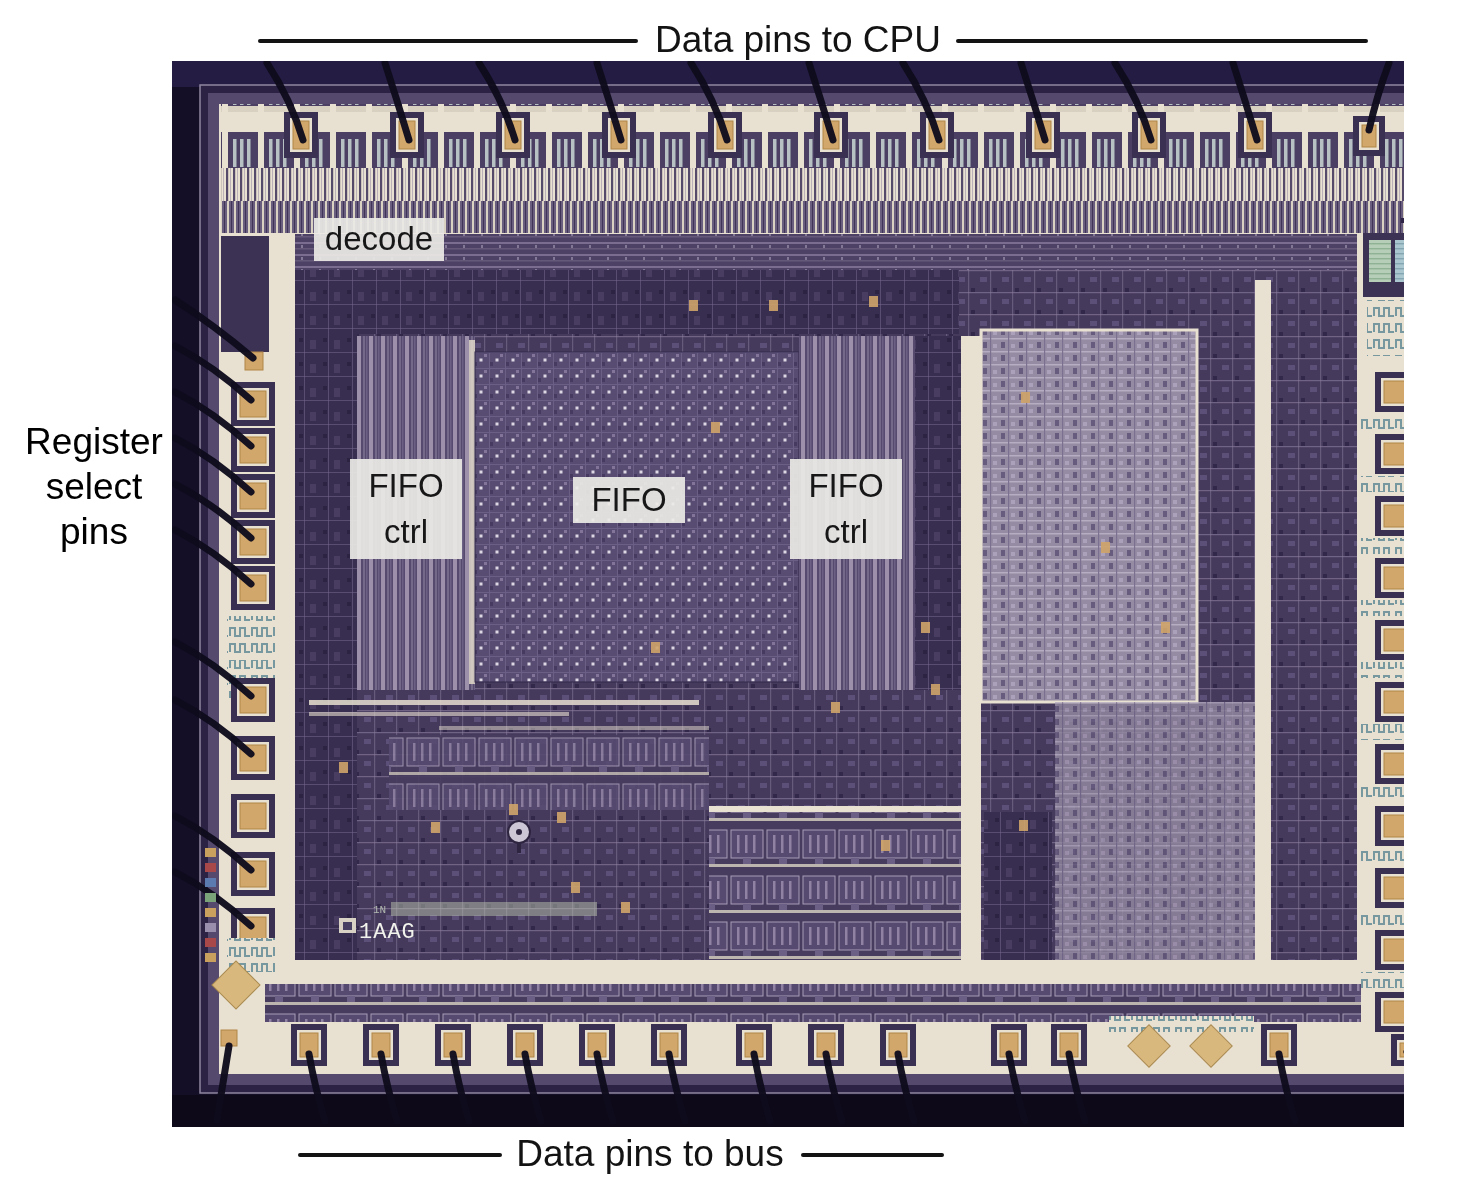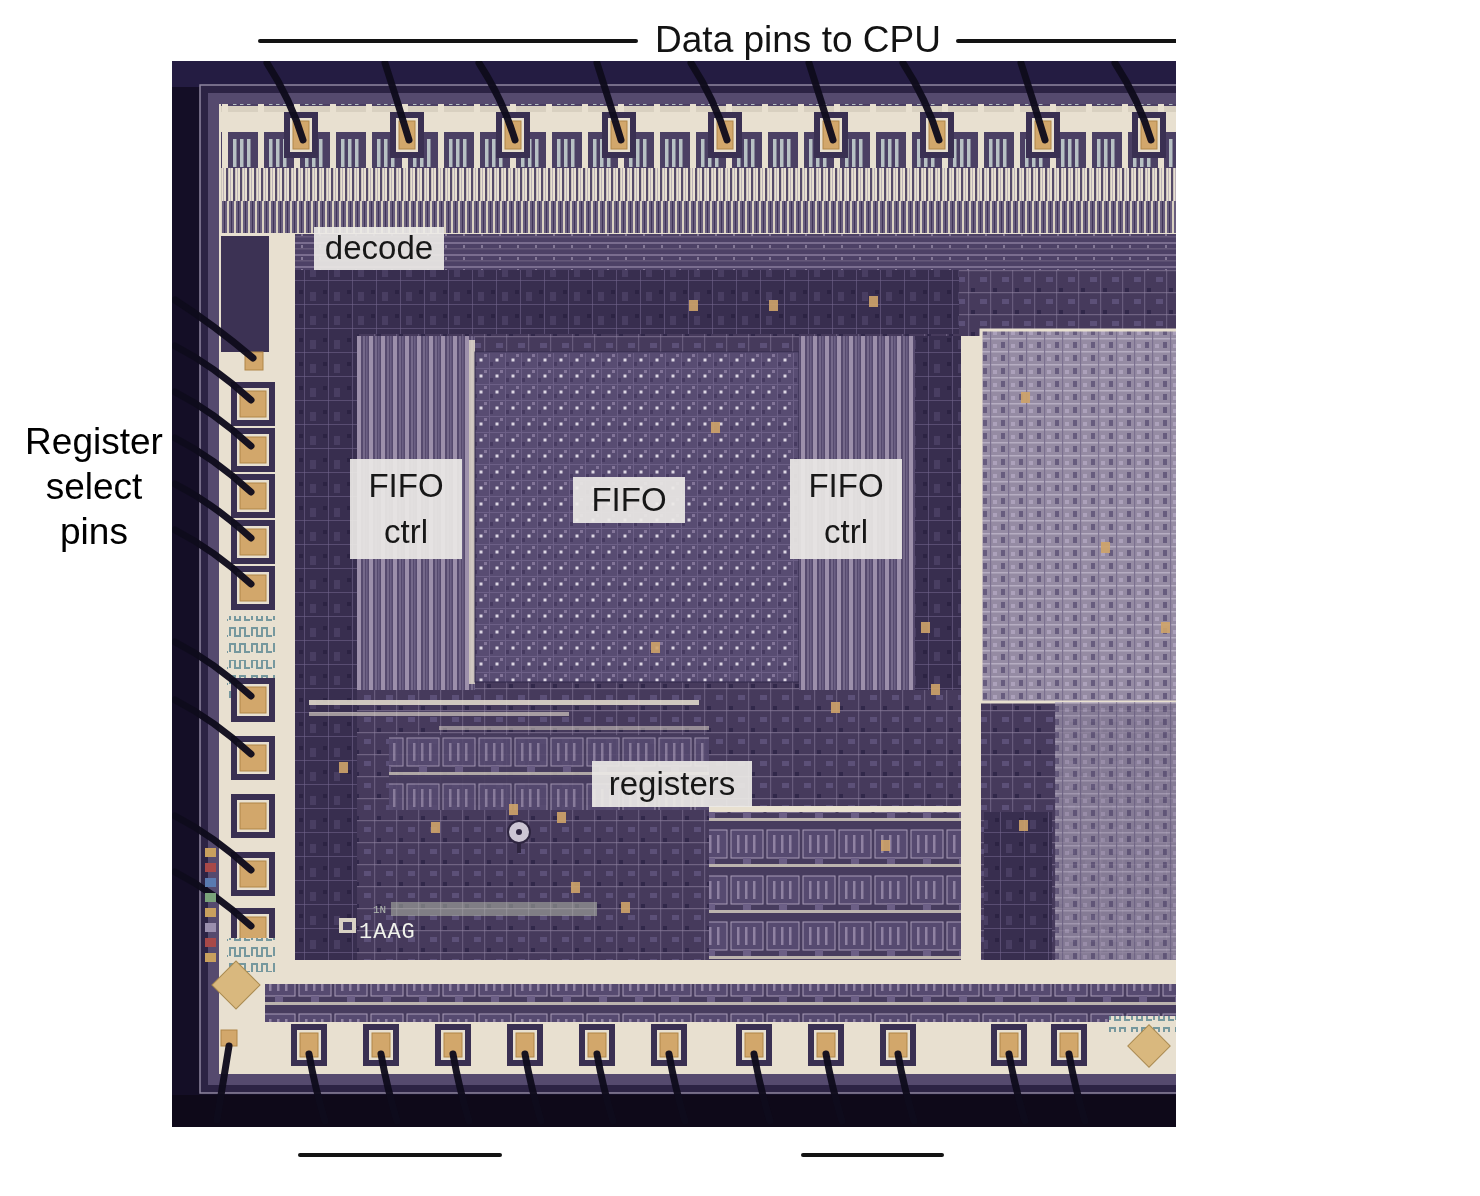--- a/index.html
+++ b/index.html
@@ -1,16 +1,16 @@
 <!DOCTYPE html>
 <html><head>
 <meta charset="utf-8">
 <style>
   html,body{margin:0;padding:0;background:#ffffff;}
-  .stage{position:relative;width:1176px;height:1196px;background:#ffffff;overflow:hidden;
+  .stage{position:relative;width:1404px;height:1196px;background:#ffffff;overflow:hidden;
          font-family:"Liberation Sans",sans-serif;}
   .rule{position:absolute;height:4px;background:#131313;border-radius:2px;}
   .ann-text{position:absolute;font-size:37px;color:#131313;text-align:center;line-height:44px;}
   .ann-left{position:absolute;left:6px;top:419px;width:176px;font-size:37px;line-height:45px;
             text-align:center;white-space:pre-line;color:#000000;}
   .die-photo{position:absolute;left:172px;top:61px;width:1289px;height:1066px;}
   .die-photo svg{display:block;width:100%;height:100%;}
   .die-label{position:absolute;background:rgba(235,233,230,0.92);color:#171717;font-size:33px;
              display:flex;align-items:center;justify-content:center;text-align:center;
              white-space:pre-line;line-height:1.4;}
@@ -400,24 +400,24 @@
           <rect x="196" y="923" width="11" height="9" fill="#9b8fae"></rect>
           <rect x="196" y="938" width="11" height="9" fill="#a84848"></rect>
           <rect x="196" y="953" width="11" height="9" fill="#c9a05e"></rect>
           <circle cx="510" cy="832" r="11" fill="#cdc6d4" stroke="#2e2540" stroke-width="2"></circle>
           <circle cx="510" cy="832" r="3" fill="#2e2540"></circle>
           <rect x="508" y="843" width="4" height="10" fill="#2e2540"></rect>
         </g>
     </svg>
   </div>
 
-  <div class="die-label" style="left:314px;top:227px;width:130px;height:43px;text-align:center;">decode</div>
+  <div class="die-label" style="left:314px;top:218px;width:130px;height:43px;text-align:center;">decode</div>
   <div class="die-label" style="left:350px;top:459px;width:112px;height:100px;">FIFO
 ctrl</div>
   <div class="die-label" style="left:573px;top:477px;width:112px;height:46px;">FIFO</div>
   <div class="die-label" style="left:790px;top:459px;width:112px;height:100px;">FIFO
 ctrl</div>
-  <div class="die-label" style="left:592px;top:761px;width:160px;height:46px;">registers</div>
 
   <span class="rule" style="left:298px;top:1153px;width:204px;"></span>
+  <div class="ann-text" style="left:480px;top:1132px;width:340px;">Data pins to bus</div>
   <span class="rule" style="left:801px;top:1153px;width:143px;"></span>
 
 </div>
 
 </body></html>

